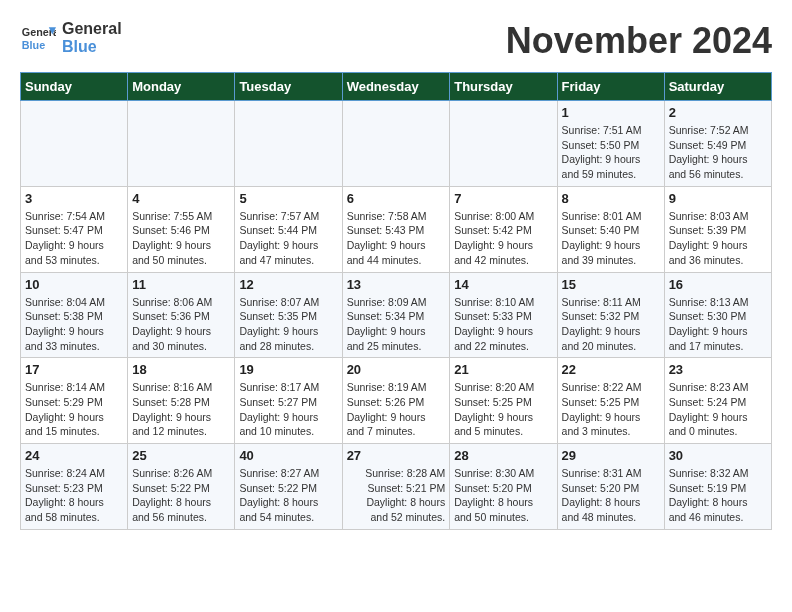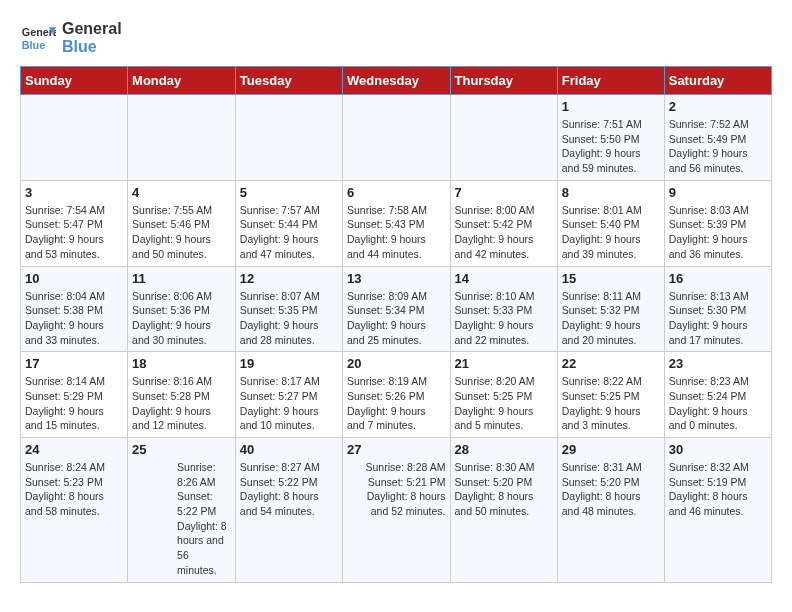--- a/index.html
+++ b/index.html
@@ -36,21 +36,21 @@
     .location-title {
       font-size: 16px;
       color: #555;
     }
     table {
       width: 100%;
       border-collapse: collapse;
       font-size: 11px;
     }
     thead tr th {
-      background-color: #b91c1c;
+      background-color: #14532d;
       color: #fff;
       padding: 6px 4px;
       text-align: left;
       font-size: 13px;
       font-weight: bold;
       border: 1px solid #5a9ad0;
     }
     tbody tr td {
       border: 1px solid #ccc;
       vertical-align: top;
@@ -88,20 +88,21 @@
       <text x="2" y="18" font-family="Arial" font-weight="bold" font-size="12" fill="#333">General</text>
       <text x="2" y="32" font-family="Arial" font-weight="bold" font-size="12" fill="#4a90d9">Blue</text>
       <polygon points="32,8 40,8 36,16" fill="#4a90d9"></polygon>
     </svg>
     <div>
       <div style="font-weight:bold;font-size:16px;color:#333;line-height:1.1;">General</div>
       <div style="font-weight:bold;font-size:16px;color:#4a90d9;line-height:1.1;">Blue</div>
     </div>
   </div>
   <div class="title-section">
+    <div class="month-title">November 2024</div>
   </div>
 </div>
 
 <table>
   <thead>
     <tr id="weekday-header">
     <th>Sunday</th>
         <th>Monday</th>
         <th>Tuesday</th>
         <th>Wednesday</th>
@@ -264,21 +265,21 @@
       </tr>
       <tr>
         <td>
           <div class="day-num">24</div>
           <div class="day-detail" style="white-space: pre-line;">Sunrise: 8:24 AM
 Sunset: 5:23 PM
 Daylight: 8 hours and 58 minutes.</div>
         </td>
         <td>
           <div class="day-num">25</div>
-          <div class="day-detail" style="white-space: pre-line; margin-left: 45px;">Sunrise: 8:26 AM
+          <div class="day-detail" style="white-space: pre-line;">Sunrise: 8:26 AM
 Sunset: 5:22 PM
 Daylight: 8 hours and 56 minutes.</div>
         </td>
         <td>
           <div class="day-num">40</div>
           <div class="day-detail" style="white-space: pre-line;">Sunrise: 8:27 AM
 Sunset: 5:22 PM
 Daylight: 8 hours and 54 minutes.</div>
         </td>
         <td>

